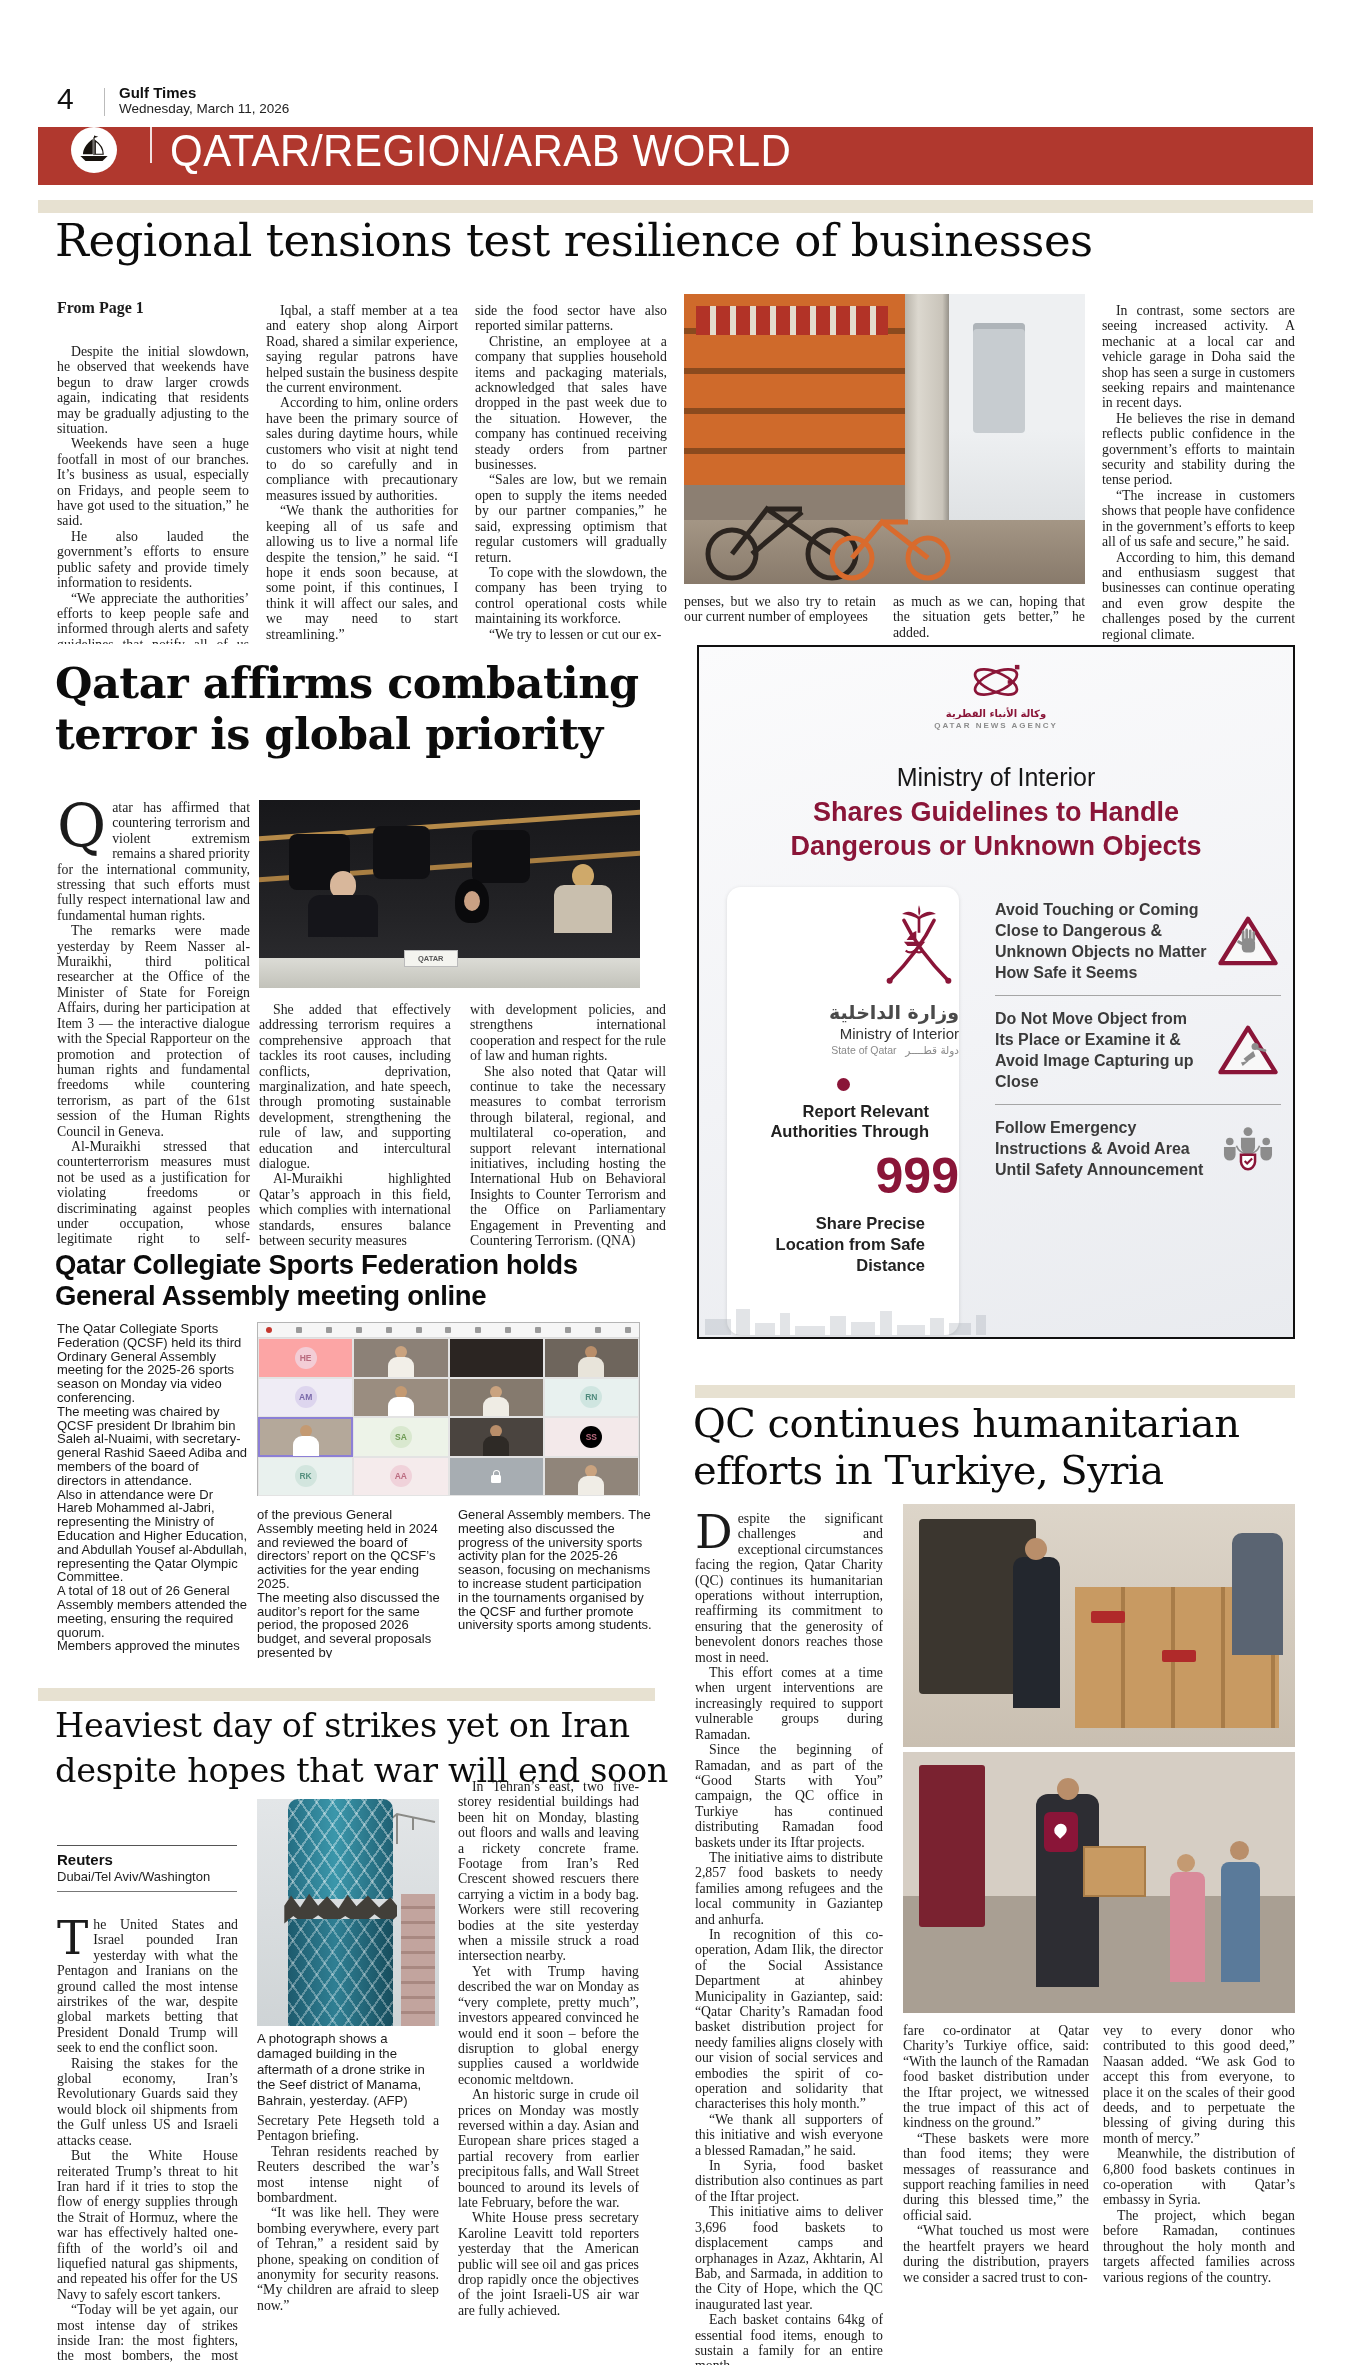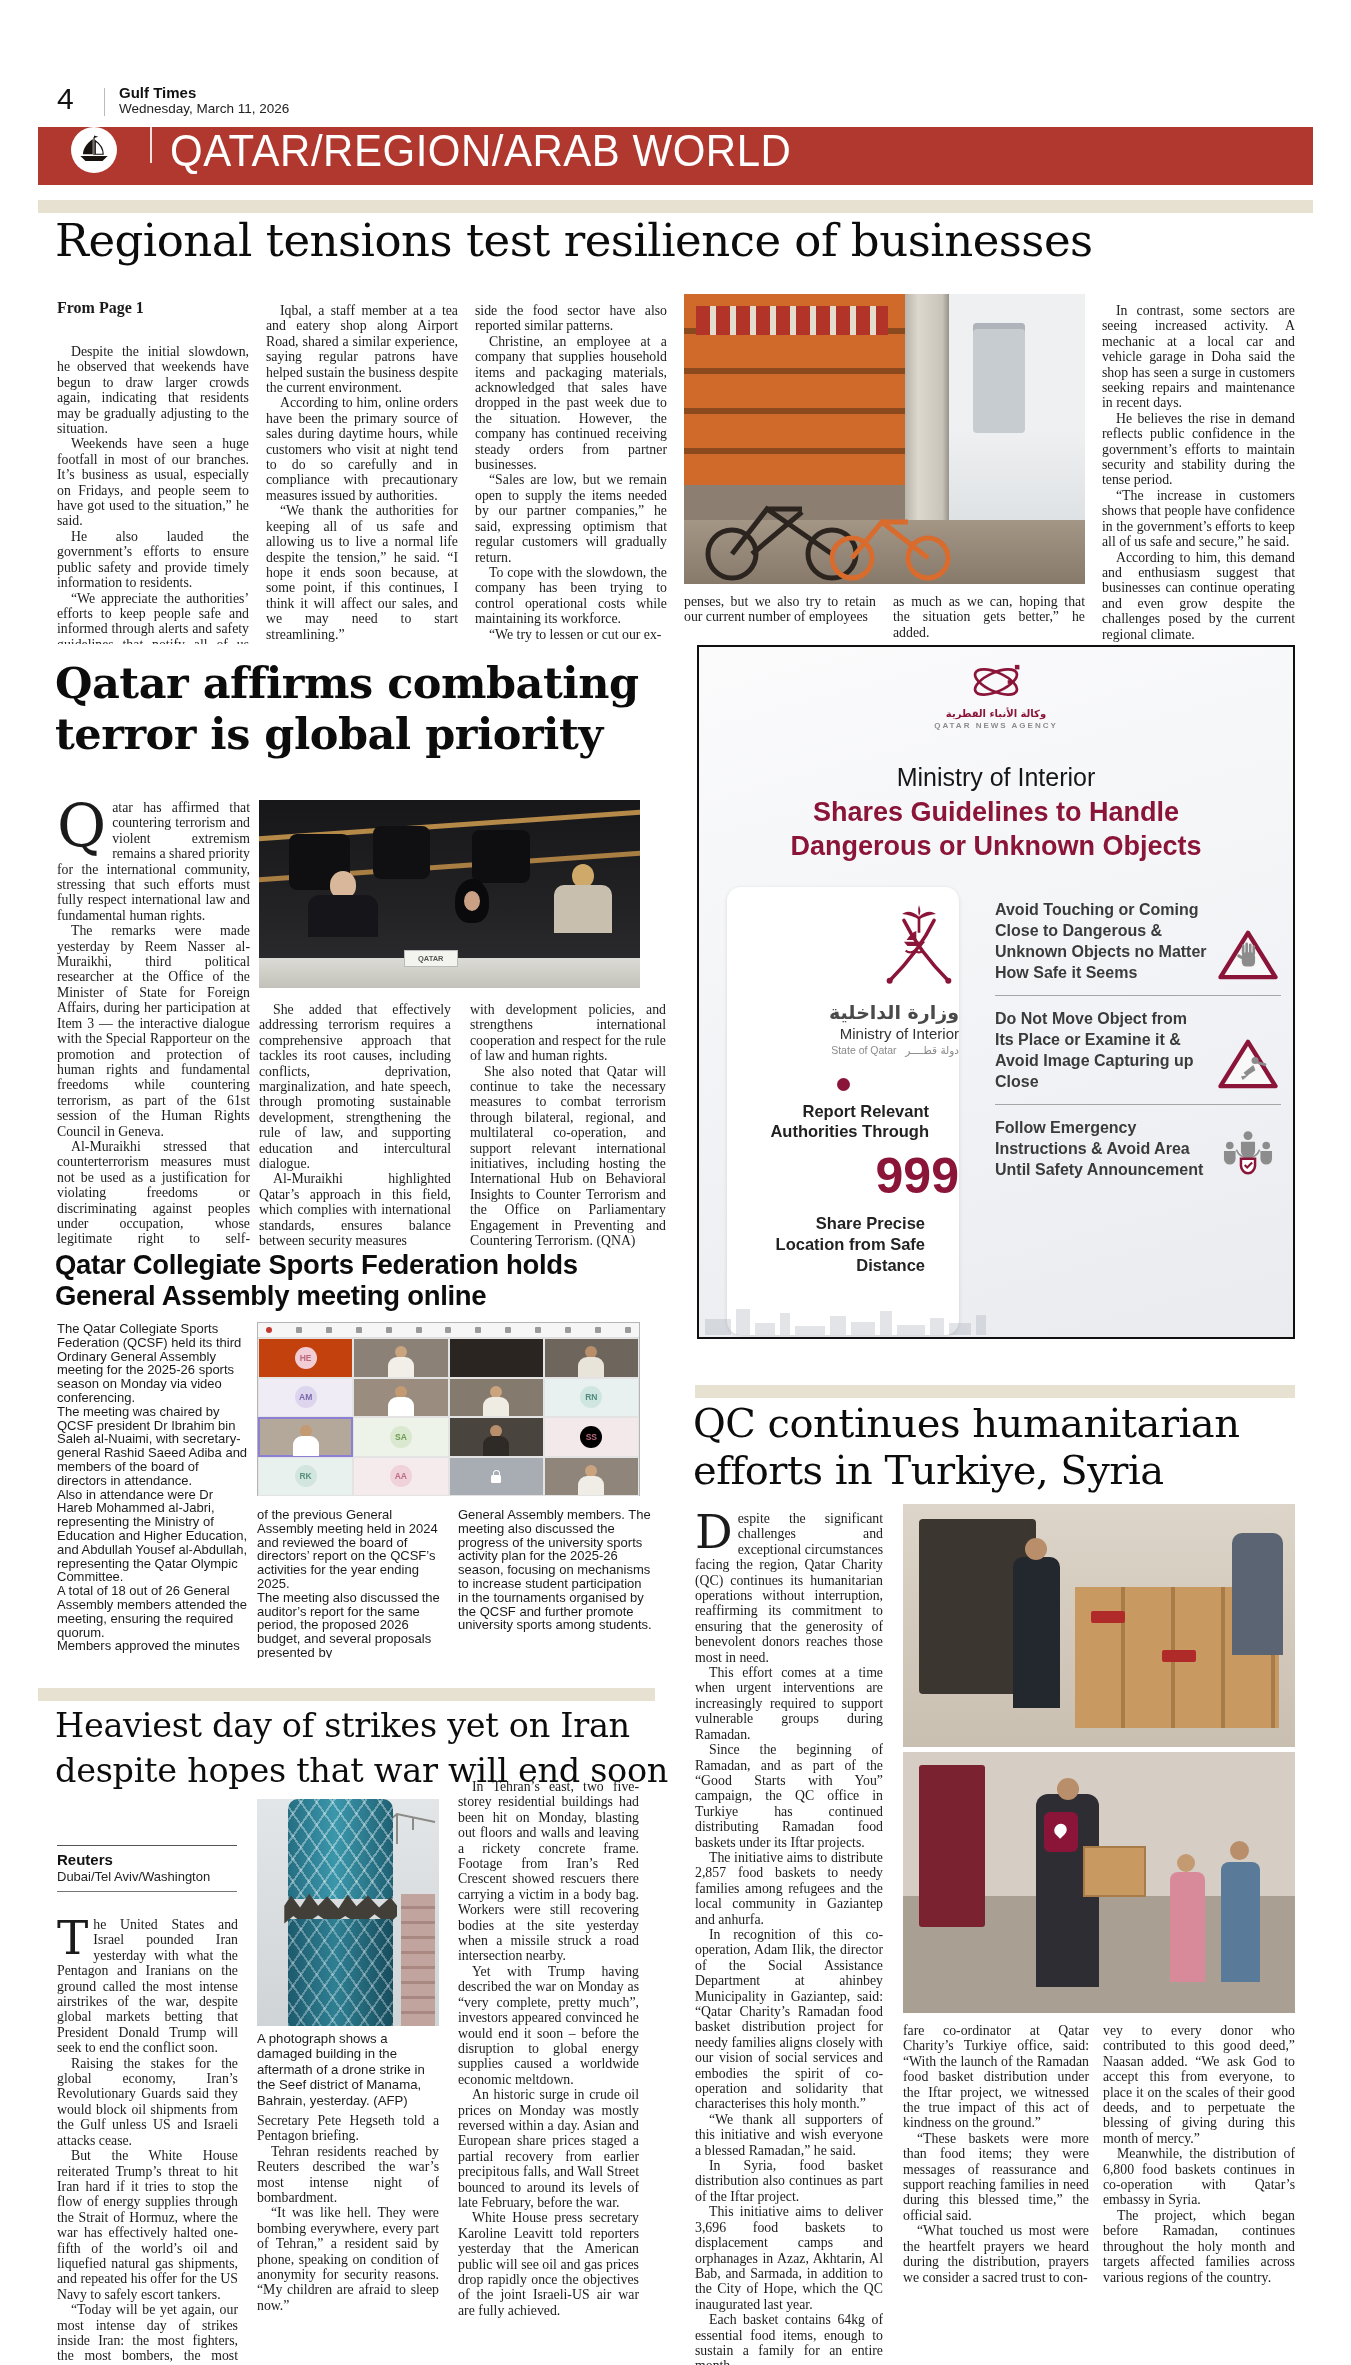--- a/index.html
+++ b/index.html
@@ -73,21 +73,21 @@
         box-shadow:0 1px 4px rgba(0,0,0,.12);text-align:right;}
   #moi-card .ar{font:700 19px "DejaVu Sans",sans-serif;color:#4a4a4a;margin-top:4px;}
   #moi-card .en{font:400 15px "Liberation Sans",sans-serif;color:#333;margin-top:2px;}
   #moi-card .st{font:400 10.5px "Liberation Sans",sans-serif;color:#8a8a8a;margin-top:2px;}
   #moi-card .st .ar2{font-family:"DejaVu Sans",sans-serif;}
   #moi-card .dot{width:13px;height:13px;border-radius:50%;background:#8a1538;margin:22px auto 10px auto;}
   #moi-card .rep{font:700 16.5px/20px "Liberation Sans",sans-serif;color:#222;padding:0 30px;}
   #moi-card .hot{font:700 50px "Liberation Sans",sans-serif;color:#8a1538;margin-top:6px;}
   #moi-card .shr{font:700 16.5px/21px "Liberation Sans",sans-serif;color:#222;padding:0 34px;margin-top:8px;}
   #gl-list{position:absolute;left:296px;top:240px;width:286px;}
-  .gl-row{display:flex;align-items:flex-end;padding:12px 0;border-bottom:1px solid #a5a5a5;}
+  .gl-row{display:flex;align-items:center;padding:12px 0;border-bottom:1px solid #a5a5a5;}
   .gl-row:last-child{border-bottom:none;}
   .gl-text{flex:1;font:700 16px/21px "Liberation Sans",sans-serif;color:#3b3b3b;padding-right:8px;}
   .gl-icon{width:66px;display:flex;justify-content:center;}
   #info .skyline{position:absolute;left:6px;bottom:2px;width:584px;height:28px;opacity:.28;display:flex;align-items:flex-end;gap:5px;}
   #info .skyline i{display:block;background:#9aa2ab;}
 
   
   #sp-hl{left:55px;top:1249px;width:620px;font-size:27.5px;line-height:31px;letter-spacing:-0.3px;}
   #sp-c1{left:57px;top:1322px;width:194px;height:332px;}
   #sp-video{left:257px;top:1322px;width:383px;height:174px;border:1px solid #b5b5b5;box-sizing:border-box;background:#fff;}
@@ -400,21 +400,21 @@
       <i></i>
         <i></i>
       <i></i>
         <i></i>
       <i></i>
         <i></i>
       <i></i>
         <i></i>
     </div>
     <div id="sp-grid">
-        <div class="vtile" style="background: #c2410c;">
+        <div class="vtile" style="background: #fca5a5;">
           <span class="vcirc" style="background: rgb(243, 205, 214); color: rgb(185, 106, 126);">HE</span>
         </div>
         <div class="vtile vt-vid" style="background: rgb(140, 129, 119);">
           <span class="vhead" style="background: rgb(202, 163, 127);"></span>
           <span class="vbody" style="background: rgb(242, 239, 232);"></span>
         </div>
         <div class="vtile vt-dark"></div>
         <div class="vtile vt-vid" style="background: rgb(110, 101, 92);">
           <span class="vhead" style="background: rgb(185, 142, 106);"></span>
           <span class="vbody" style="background: rgb(232, 228, 218);"></span>

